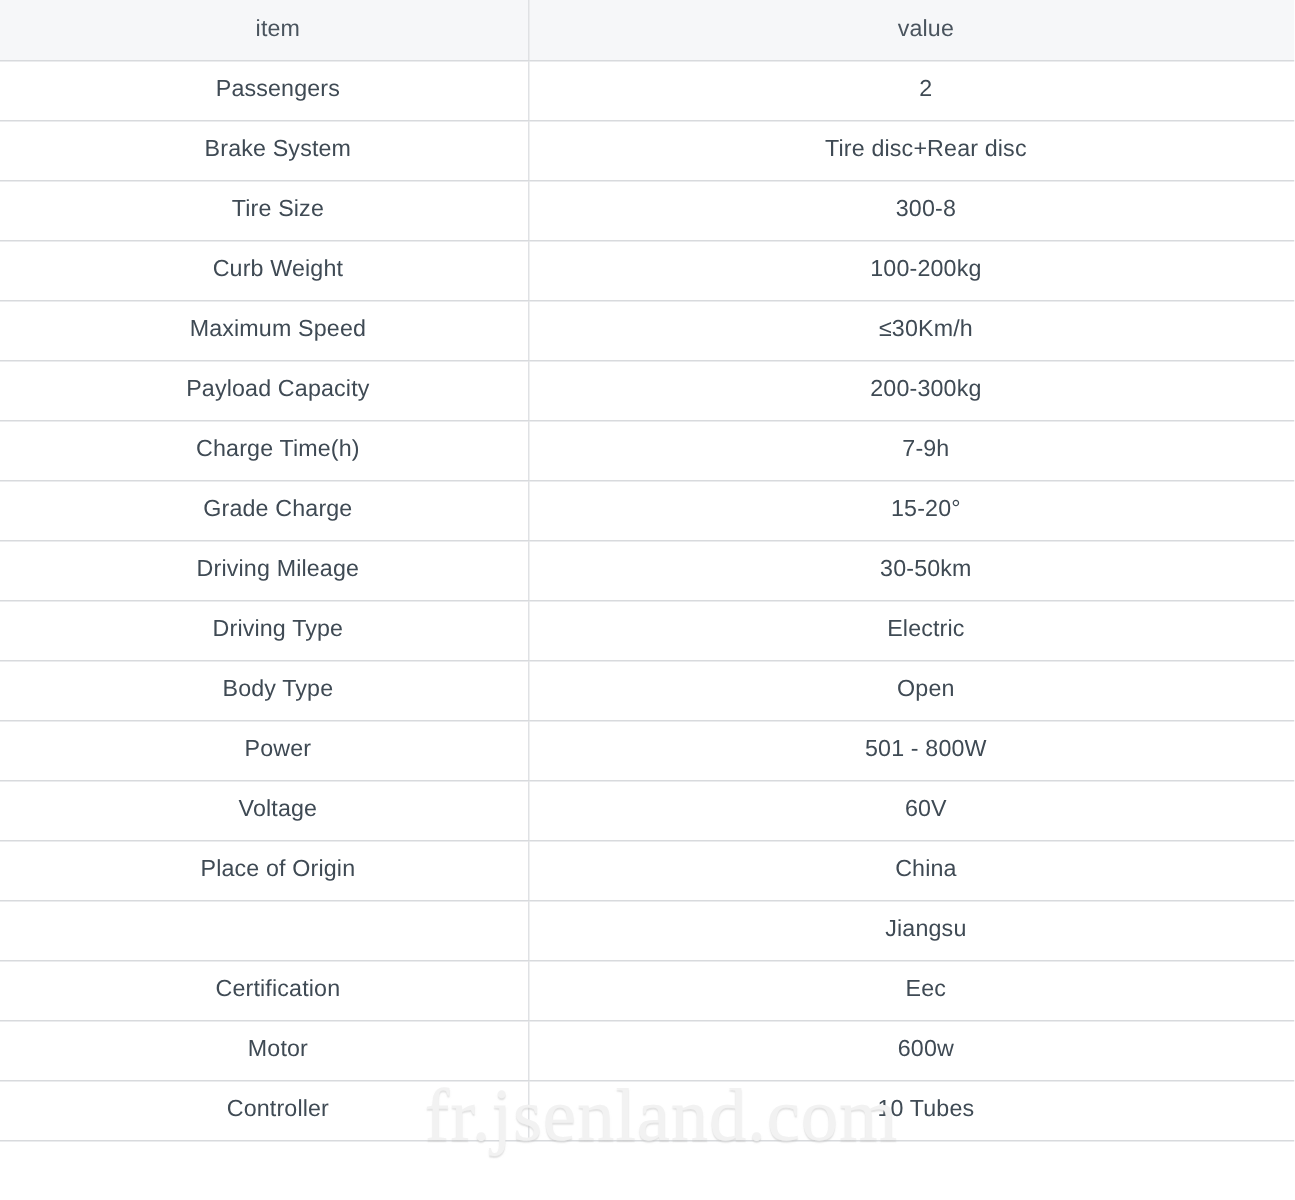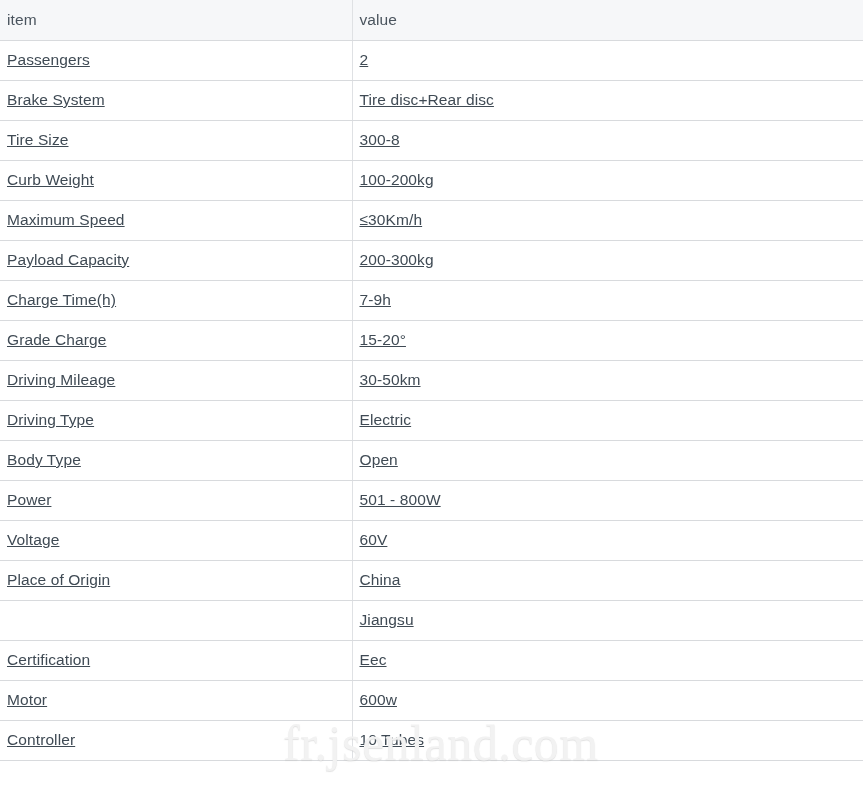--- a/index.html
+++ b/index.html
@@ -31,22 +31,22 @@
     z-index: 2;
   }
 
   table.spec-table col.col-item { width: 352px; }
   table.spec-table col.col-value { width: 511px; }
 
   table.spec-table th,
   table.spec-table td {
     height: 40px;
     box-sizing: border-box;
-    padding: 0 0 0 7px;
-    text-align: left;
+    padding: 0 0 0 19px;
+    text-align: center;
     vertical-align: middle;
     font-weight: normal;
     font-size: 15.5px;
     line-height: 20px;
     letter-spacing: 0.1px;
     color: #3f4a54;
     border-bottom: 1px solid #d8dadd;
     background: transparent;
   }
 
@@ -56,21 +56,20 @@
   }
 
   table.spec-table thead th {
     background: #f6f7f9;
     color: #4a545e;
     border-bottom: 1px solid #d8dadd;
   }
 
   table.spec-table tbody td {
     background: transparent;
-    text-decoration: underline;
   }
 
   
   .watermark {
     position: absolute;
     left: 0;
     top: 0;
     width: 863px;
     height: 800px;
     z-index: 5;

